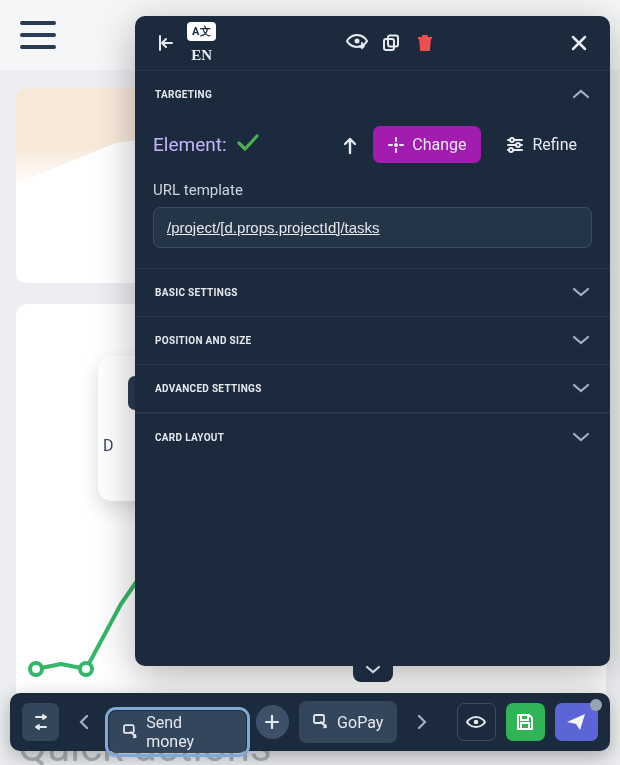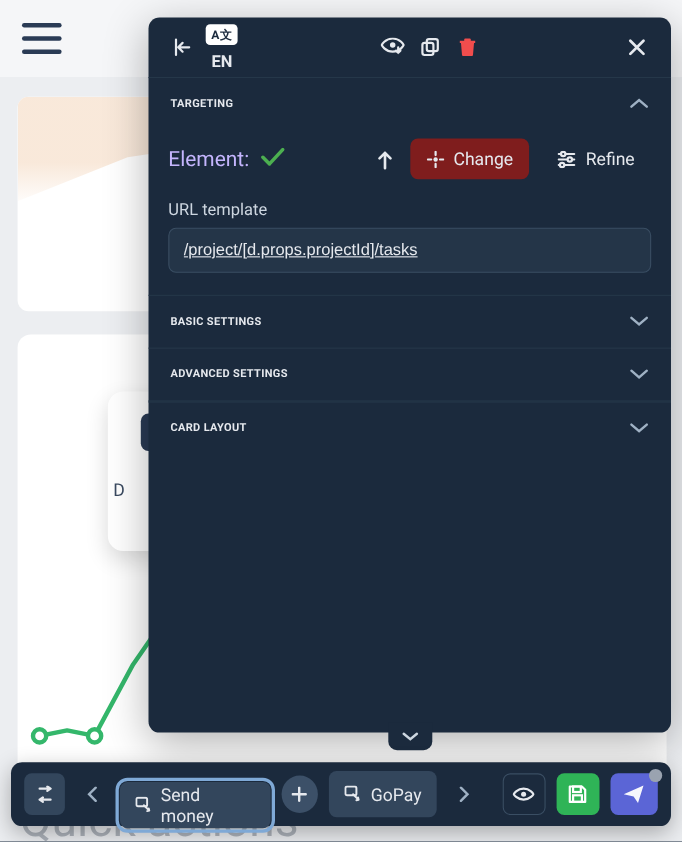--- a/index.html
+++ b/index.html
@@ -23,35 +23,35 @@
 
   .bg-footer-text { position:absolute; left:18px; bottom:-6px; font-size:42px; color:#3a4658; opacity:.35; font-weight:400; white-space:nowrap; }
 
   
   .panel { position: absolute; top: 16px; right: 10px; width: 475px; height: 650px; background: #1b2a3d; border-radius: 10px; color: #e6e9ee; display: flex; flex-direction: column; box-shadow: 0 10px 40px rgba(0,0,0,.3); }
   .panel-top { height: 54px; display:flex; align-items:center; padding: 0 18px; gap: 8px; }
   .panel-top .spacer { flex: 1; }
   .icon-btn { display:inline-flex; align-items:center; justify-content:center; min-width: 26px; height: 26px; color: #e6e9ee; cursor:pointer; }
   .lang-badge { display:inline-flex; align-items:center; gap:6px;flex-direction:column; }
   .lang-badge .ab { background:#fff; color:#1b2a3d; font-weight:700; font-size:11px; border-radius:4px; padding:2px 5px; letter-spacing:.5px; }
-  .lang-badge .en { font-weight:700; font-size:15px; }
+  .lang-badge .en { font-weight:700; font-size:15px;font-family:Liberation Serif, serif; }
   .trash { color: #f04d4d; }
 
   .section-hdr { display:flex; align-items:center; justify-content:space-between; padding: 14px 20px; border-top: 1px solid #253749; cursor:pointer; }
   .section-hdr:first-of-type { border-top: 1px solid #253749; }
   .section-hdr .title { font-weight:700; font-size:10px; letter-spacing:.3px; }
   .chev-svg { color:#9fb1c4; }
 
   .targeting-body { padding: 8px 18px 20px 18px; }
   .elem-row { display:flex; align-items:center; gap:10px; }
   .elem-row .lbl { font-size:19px; color:#c4b5fd; }
   .check { color:#4caf50; }
   .elem-row .spacer { flex:1; }
   .pill-btn { display:inline-flex; align-items:center; gap:8px; padding:9px 15px; border-radius:7px; cursor:pointer; font-size:16px; }
-  .pill-btn.change { background:#7f1d1d; }
+  .pill-btn.change { background:#a21caf; }
   .pill-btn.refine { }
   .url-label { margin-top: 18px; font-size:15px; color:#cdd6e0; }
   .url-input { margin-top:8px; width:100%; background:#243548; border:1px solid #3a4e63; border-radius:7px; padding:11px 13px; color:#e6e9ee; font-size:15px; outline:none;text-decoration:underline; }
 
   .panel-collapse-tab { position:absolute; left:50%; transform:translateX(-50%); bottom:-16px; width:40px; height:25px; background:#1b2a3d; border-radius:0 0 8px 8px; display:flex; align-items:center; justify-content:center; color:#cdd6e0; cursor:pointer; }
 
   
   .toolbar { position:absolute; left:10px; right:10px; bottom:14px; height:58px; background:#1b2a3d; border-radius:10px; display:flex; align-items:center; padding:0 12px; gap:10px; box-shadow:0 6px 20px rgba(0,0,0,.3); }
   .tb-btn { display:inline-flex; align-items:center; justify-content:center; height:38px; border-radius:7px; color:#e6e9ee; cursor:pointer; }
   .tb-btn.square { width:38px; background:#33465c; }
@@ -182,20 +182,28 @@
   </div>
 
   <div class="section-hdr">
     <span class="title">BASIC SETTINGS</span>
     <span class="chev-svg">
       <svg width="18" height="12" viewBox="0 0 18 12">
           <path d="M2 3l7 6 7-6" stroke="currentColor" stroke-width="2.2" fill="none" stroke-linecap="round"></path>
         </svg>
     </span>
   </div>
+  <div class="section-hdr">
+    <span class="title">POSITION AND SIZE</span>
+    <span class="chev-svg">
+      <svg width="18" height="12" viewBox="0 0 18 12">
+          <path d="M2 3l7 6 7-6" stroke="currentColor" stroke-width="2.2" fill="none" stroke-linecap="round"></path>
+        </svg>
+    </span>
+  </div>
   <div class="section-hdr" style="border-bottom:1px solid #253749;">
     <span class="title">ADVANCED SETTINGS</span>
     <span class="chev-svg">
       <svg width="18" height="12" viewBox="0 0 18 12">
           <path d="M2 3l7 6 7-6" stroke="currentColor" stroke-width="2.2" fill="none" stroke-linecap="round"></path>
         </svg>
     </span>
   </div>
   <div class="section-hdr">
     <span class="title">CARD LAYOUT</span>

